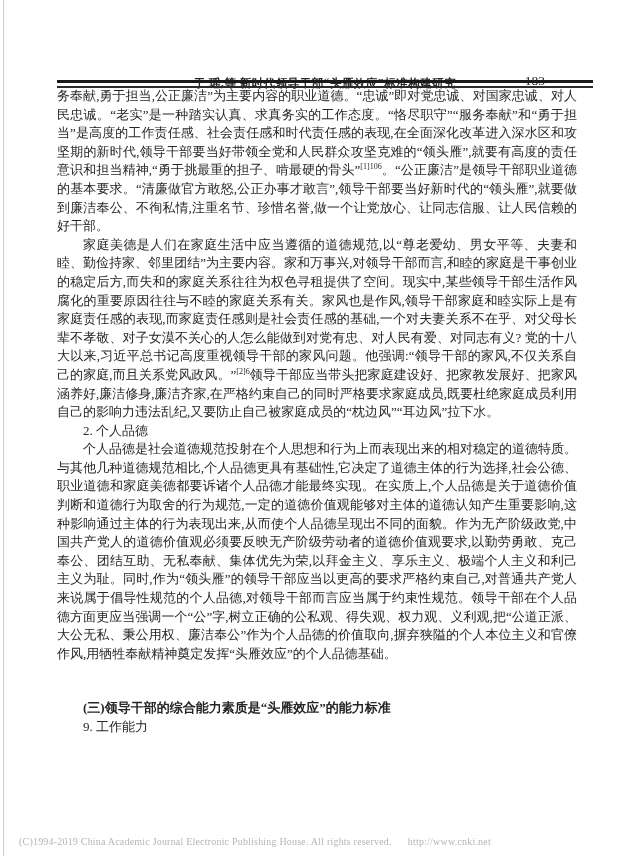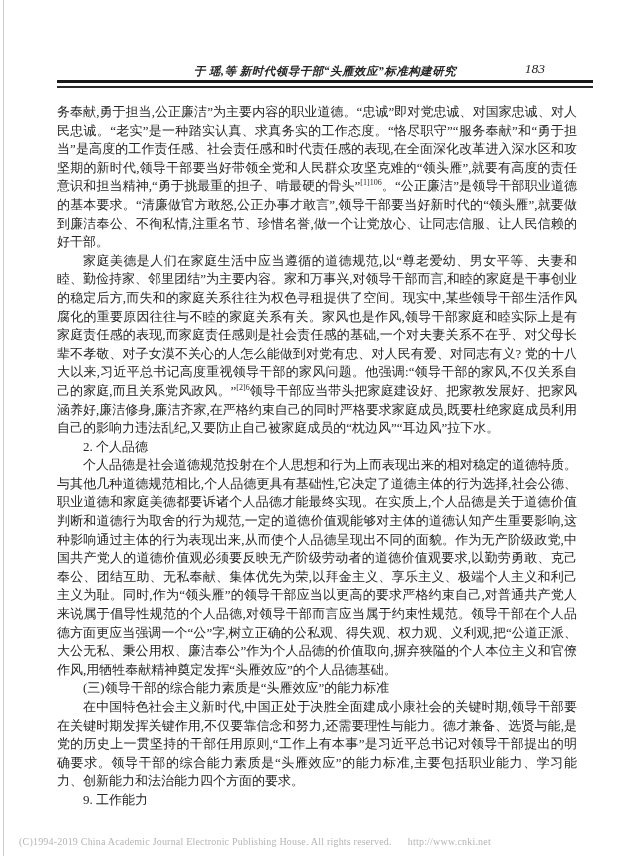--- a/index.html
+++ b/index.html
@@ -13,22 +13,22 @@
     overflow: hidden;
   }
   .left-edge {
     position: absolute;
     left: 3px; top: 0;
     width: 1px; height: 100%;
     background: #cfcfcf;
   }
   .header-row {
     position: absolute;
-    left: 57px; top: 64px;
-    width: 536px; height: 18px; font-style: italic;
+    left: 57px; top: 76px;
+    width: 536px; height: 18px;
   }
   .header-title {
     position: absolute;
     left: 0; right: 0; top: 0;
     text-align: center;
     font-weight: bold;
     font-size: 11.5px;
     letter-spacing: 0.5px;
     white-space: nowrap;
   }
@@ -46,33 +46,33 @@
     background: #1a1a1a;
   }
   .rule-thin {
     position: absolute;
     left: 57px; top: 86px;
     width: 536px; height: 1.5px;
     background: #2b2b2b;
   }
   .body-col {
     position: absolute;
-    left: 57px; top: 103px;
+    left: 57px; top: 87px;
     width: 520px;
     font-size: 13px;
     line-height: 18.6px;
     text-align: justify;
     text-justify: inter-character;
   }
   .body-col p {
     margin: 0;
     text-indent: 2em;
   }
   .body-col p.noindent { text-indent: 0; }
-  .body-col p.bold-head { font-weight: normal; }
+  .body-col p.bold-head { font-weight: bold; margin-top: 36px; }
   sup {
     font-size: 8px;
     line-height: 0;
     vertical-align: super;
   }
   .footer {
     position: absolute;
     left: 19px; top: 836px;
     font-size: 10px;
     color: #b5b5b5;
@@ -102,21 +102,20 @@
 
 
     <p><span>家庭美德是人们在家庭生活中应当遵循的道德规范,以“尊老爱幼、男女平等、夫妻和睦、勤俭持家、邻里团结”为主要内容。家和万事兴,对领导干部而言,和睦的家庭是干事创业的稳定后方,而失和的家庭关系往往为权色寻租提供了空间。现实中,某些领导干部生活作风腐化的重要原因往往与不睦的家庭关系有关。家风也是作风,领导干部家庭和睦实际上是有家庭责任感的表现,而家庭责任感则是社会责任感的基础,一个对夫妻关系不在乎、对父母长辈不孝敬、对子女漠不关心的人怎么能做到对党有忠、对人民有爱、对同志有义? 党的十八大以来,习近平总书记高度重视领导干部的家风问题。他强调:“领导干部的家风,不仅关系自己的家庭,而且关系党风政风。”</span><sup>[2]6</sup><span>领导干部应当带头把家庭建设好、把家教发展好、把家风涵养好,廉洁修身,廉洁齐家,在严格约束自己的同时严格要求家庭成员,既要杜绝家庭成员利用自己的影响力违法乱纪,又要防止自己被家庭成员的“枕边风”“耳边风”拉下水。</span></p>
 
     <p>2. 个人品德</p>
 
     <p>个人品德是社会道德规范投射在个人思想和行为上而表现出来的相对稳定的道德特质。与其他几种道德规范相比,个人品德更具有基础性,它决定了道德主体的行为选择,社会公德、职业道德和家庭美德都要诉诸个人品德才能最终实现。在实质上,个人品德是关于道德价值判断和道德行为取舍的行为规范,一定的道德价值观能够对主体的道德认知产生重要影响,这种影响通过主体的行为表现出来,从而使个人品德呈现出不同的面貌。作为无产阶级政党,中国共产党人的道德价值观必须要反映无产阶级劳动者的道德价值观要求,以勤劳勇敢、克己奉公、团结互助、无私奉献、集体优先为荣,以拜金主义、享乐主义、极端个人主义和利己主义为耻。同时,作为“领头雁”的领导干部应当以更高的要求严格约束自己,对普通共产党人来说属于倡导性规范的个人品德,对领导干部而言应当属于约束性规范。领导干部在个人品德方面更应当强调一个“公”字,树立正确的公私观、得失观、权力观、义利观,把“公道正派、大公无私、秉公用权、廉洁奉公”作为个人品德的价值取向,摒弃狭隘的个人本位主义和官僚作风,用牺牲奉献精神奠定发挥“头雁效应”的个人品德基础。</p>
 
     <p class="bold-head">(三)领导干部的综合能力素质是“头雁效应”的能力标准</p>
 
-    <p>在中国特色社会主义新时代,中国正处于决胜全面建成小康社会的关键时期,领导干部要在关键时期发挥关键作用,不仅要靠信念和努力,还需要理性与能力。德才兼备、选贤与能,是党的历史上一贯坚持的干部任用原则,“工作上有本事”是习近平总书记对领导干部提出的明确要求。领导干部的综合能力素质是“头雁效应”的能力标准,主要包括职业能力、学习能力、创新能力和法治能力四个方面的要求。</p>
 
     <p>9. 工作能力</p>
 
   </div>
 
   <div class="footer">
     <span>(C)1994-2019 China Academic Journal Electronic Publishing House. All rights reserved.</span><span class="url">http://www.cnki.net</span>
   </div>
 
 </div>

